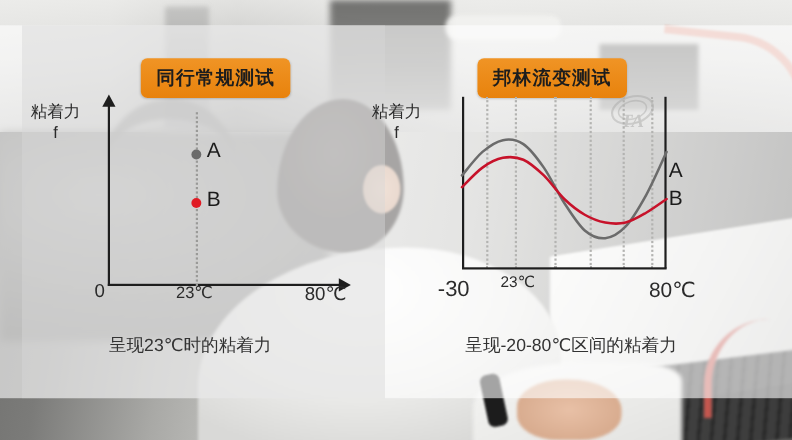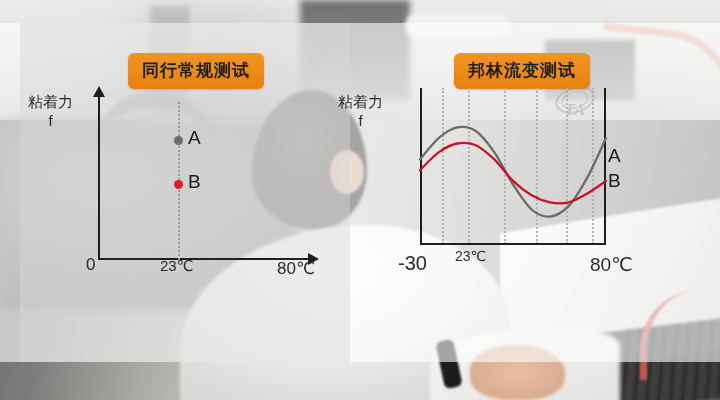--- a/index.html
+++ b/index.html
@@ -115,21 +115,21 @@
   
   .badge{
     position:absolute;
     background:linear-gradient(180deg,#f09425,#e8820c);
     color:#1d1d1d;border-radius:6px;
     font-size:17px;font-weight:bold;letter-spacing:1px;
     padding:6px 14px 7px;white-space:nowrap;
     box-shadow:0 1px 2px rgba(0,0,0,.18);
   }
   #badge-left{left:128px;top:53px;}
-  #badge-right{left:454px;top:53px;text-align:right;}
+  #badge-right{left:434px;top:53px;text-align:right;}
 
   
   .axis-title{position:absolute;color:#2a2a2a;font-size:15px;line-height:1.25;white-space:nowrap;}
   .axis-title .sub{display:block;text-align:center;}
   .tick{position:absolute;color:#2b2b2b;font-size:17px;white-space:nowrap;}
   .caption{position:absolute;color:#333;font-size:16px;white-space:nowrap;}
   .series-label{position:absolute;color:#1b1b1b;font-size:19px;}
 
   
   #chart-left{position:absolute;left:60px;top:88px;width:260px;height:180px;}
@@ -199,20 +199,21 @@
     <div class="series-label" style="left:128px;top:39px;">A</div>
 
     <div class="dot" id="dot-b" style="left: 114px; top: 92px; background: rgb(224, 27, 36);"></div>
     <div class="series-label" style="left:128px;top:83px;">B</div>
   </div>
 
   <div class="tick" style="left:86px;top:255px;">0</div>
   <div class="tick" style="left:160px;top:257px;font-size:15px;">23℃</div>
   <div class="tick" style="left:277px;top:258px;">80℃</div>
 
+  <div class="caption" style="left:99px;top:304px;">呈现23℃时的粘着力</div>
 
   <div class="badge" id="badge-right">邦林流变测试</div>
 
   <div class="axis-title" style="left:338px;top:93px;">
     <span>粘着力</span>
     <span class="sub">f</span>
   </div>
 
 
   <div id="chart-right">
@@ -239,14 +240,15 @@
     </svg>
 
     <div class="series-label" style="left:202px;top:57px;">A</div>
     <div class="series-label" style="left:202px;top:82px;">B</div>
   </div>
 
   <div class="tick" style="left:398px;top:252px;font-size:20px;">-30</div>
   <div class="tick" style="left:455px;top:248px;font-size:14px;">23℃</div>
   <div class="tick" style="left:590px;top:253px;font-size:19px;">80℃</div>
 
+  <div class="caption" style="left:423px;top:304px;">呈现-20-80℃区间的粘着力</div>
 
 </div>
 
 </body></html>

